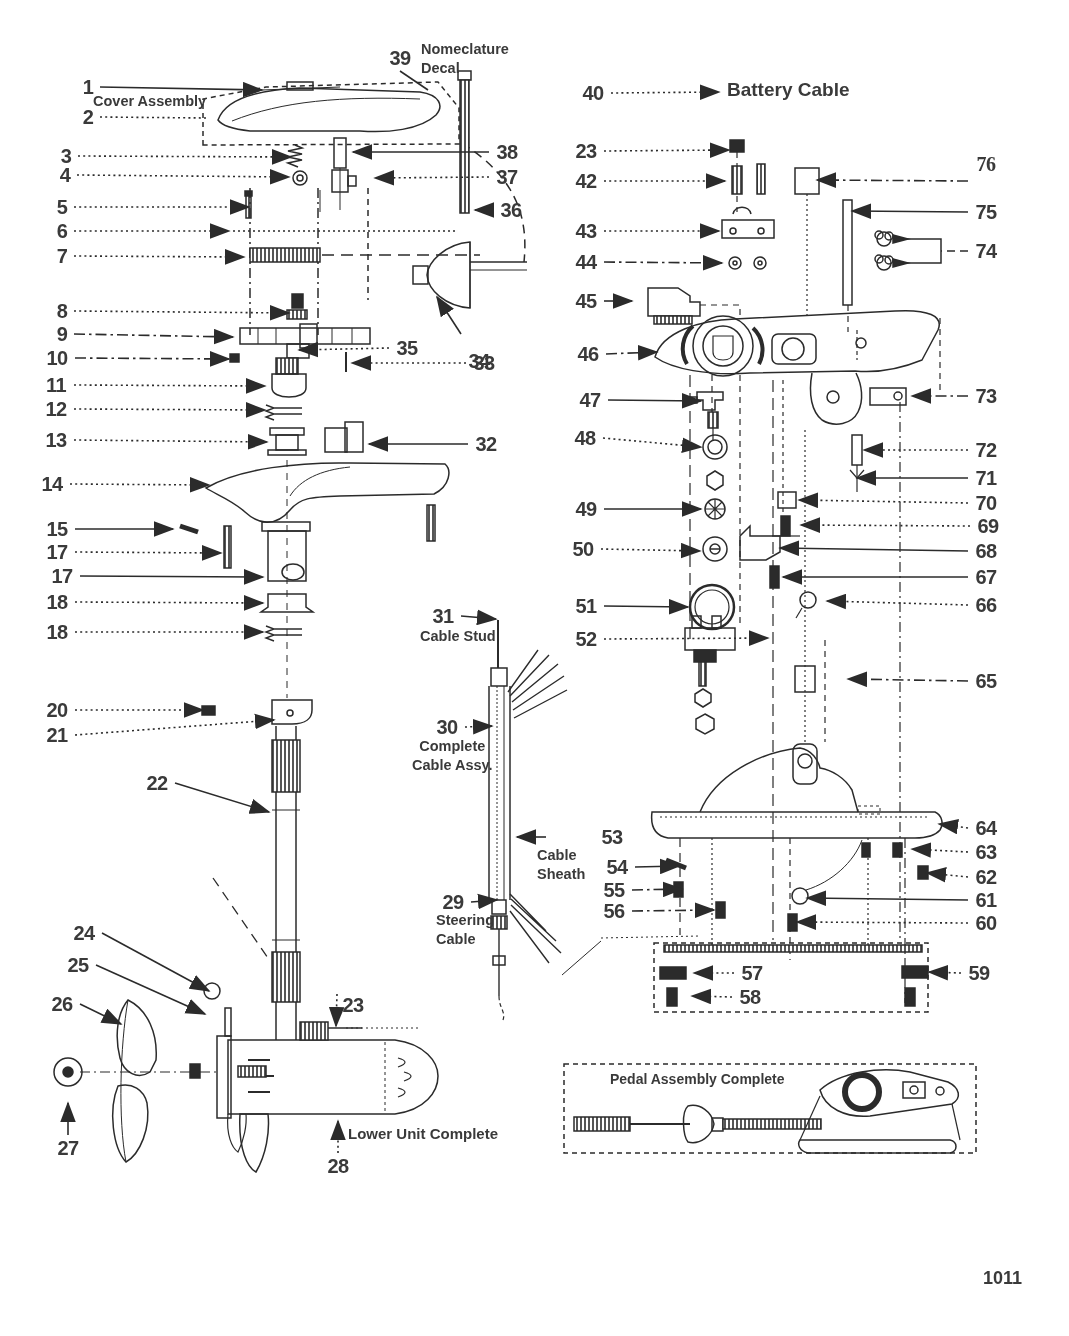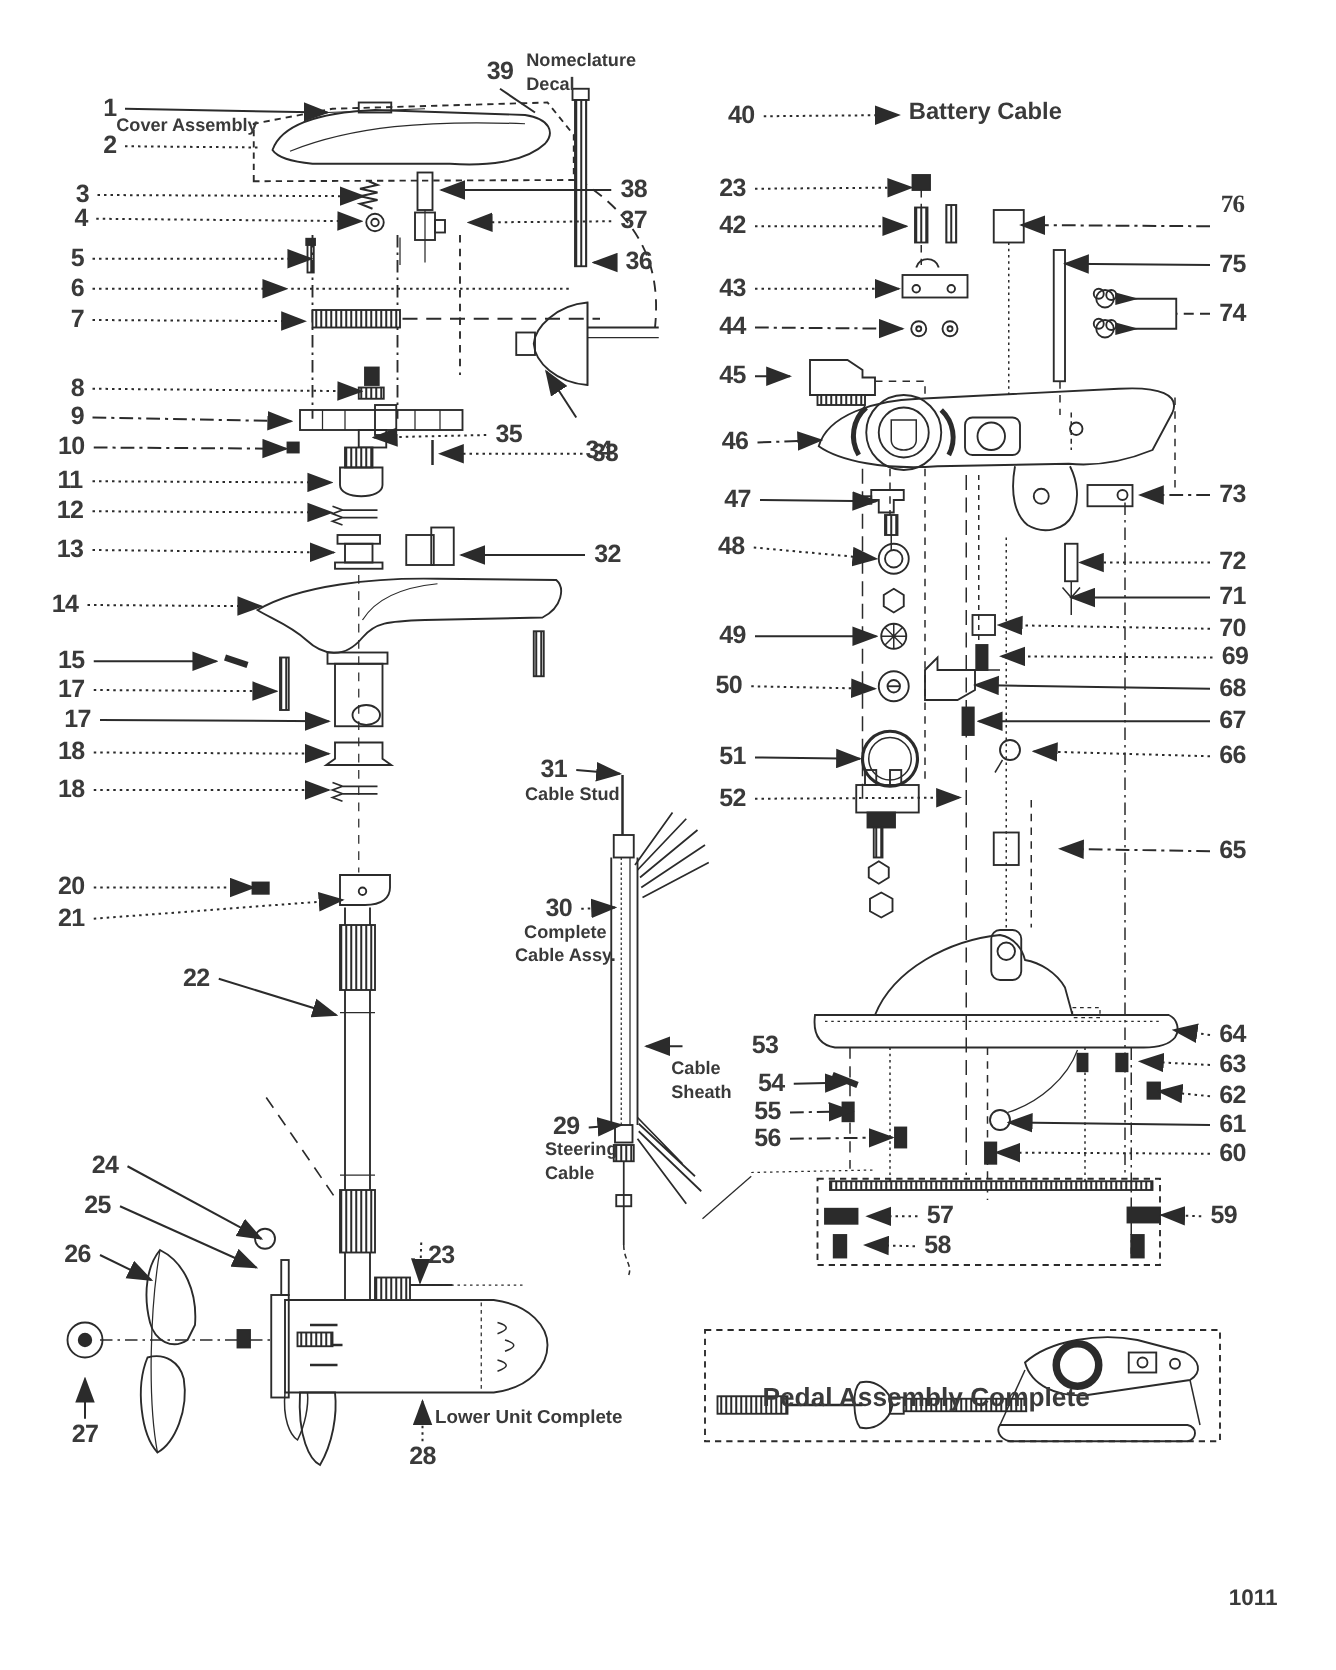--- a/index.html
+++ b/index.html
@@ -6,21 +6,21 @@
   #page{position:relative;width:1069px;height:1336px;background:#fff;overflow:hidden;
         font-family:"Liberation Sans",sans-serif;color:#383838;}
   svg.layer{position:absolute;left:0;top:0;width:1069px;height:1336px;}
   .num{position:absolute;transform:translate(-50%,-50%);font-weight:bold;font-size:20px;
        color:#3a3a3a;white-space:nowrap;letter-spacing:-0.5px;}
   .lbl{position:absolute;font-weight:bold;font-size:14.5px;color:#3a3a3a;line-height:18.5px;white-space:nowrap;}
   .lbl-big{font-size:19px;}
   #notes-block{position:absolute;left:62px;top:822px;font-weight:bold;font-size:14.5px;
        line-height:19px;color:#3a3a3a;white-space:nowrap;}
   #page-number{position:absolute;left:983px;top:1268px;font-weight:bold;font-size:18px;color:#3a3a3a;}
-  #pedal-label{position:absolute;left:610px;top:1071px;font-weight:bold;font-size:21px;color:#3a3a3a;margin-top:36px;}
+  #pedal-label{position:absolute;left:610px;top:1071px;font-weight:bold;font-size:14px;color:#3a3a3a;}
   #lower-unit-label{position:absolute;left:348px;top:1125px;font-weight:bold;font-size:15px;color:#3a3a3a;}
 </style>
 </head>
 <body>
 
 <div id="page">
 
   <svg class="layer" viewBox="0 0 1069 1336">
     <defs>
       <pattern id="hatch" width="4" height="6" patternUnits="userSpaceOnUse">

